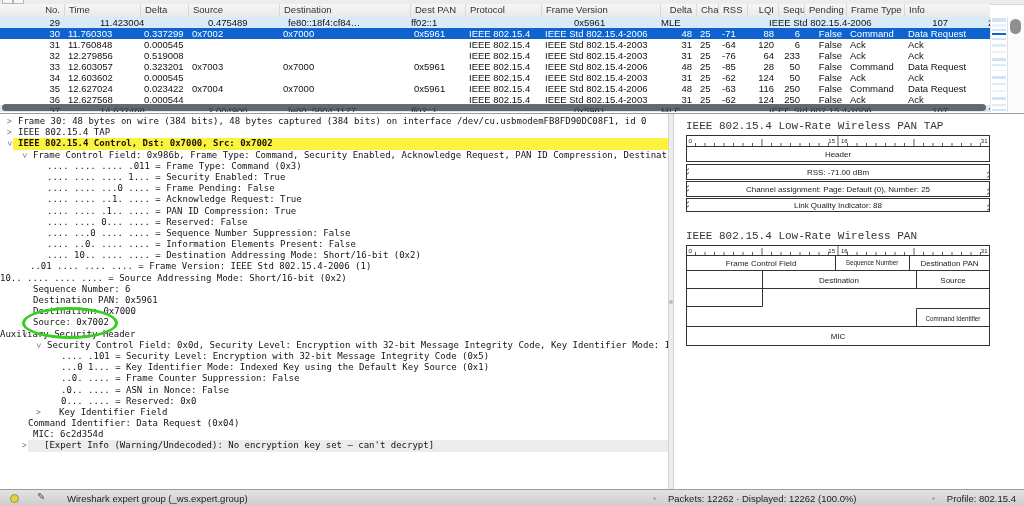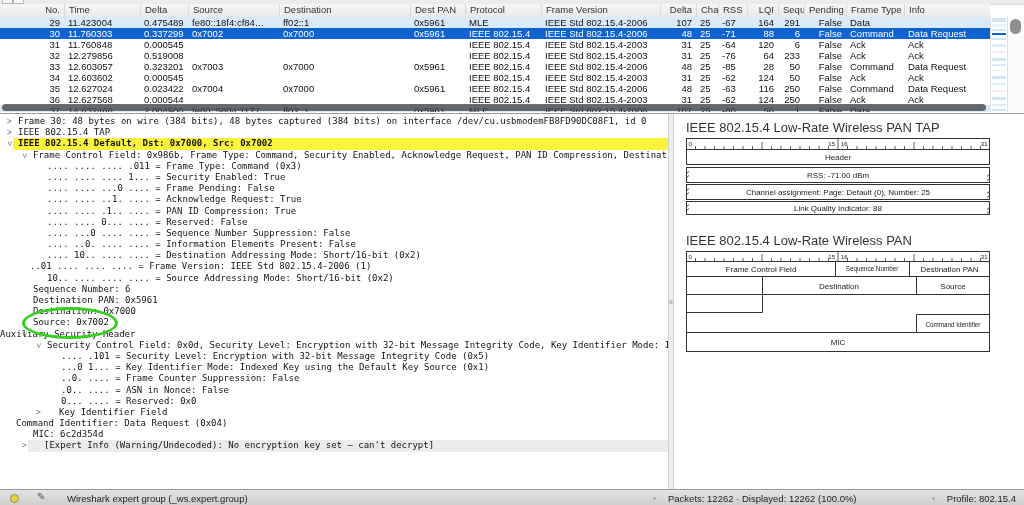--- a/index.html
+++ b/index.html
@@ -10,21 +10,21 @@
   .topstrip .stub{position:absolute;top:0;height:3px;border:1px solid #b5b5b5;border-top:none;background:#f7f7f7;}
   
   .phead{position:absolute;left:0;top:4px;width:990px;height:12.5px;display:grid;
          grid-template-columns:var(--cols);background:linear-gradient(#f6f6f6,#e9e9e9);
          border-bottom:1px solid #c9c9c9;font-size:9.5px;line-height:12px;color:#333;}
   .phead .hc{padding:0 4px;border-left:1px solid #d9d9d9;white-space:nowrap;overflow:hidden;}
   .phead .hc:first-child{border-left:none;}
   .prows{position:absolute;left:0;top:16.5px;width:990px;height:95.5px;overflow:hidden;background:#fff;}
   .prow{display:grid;grid-template-columns:var(--cols);height:11px;line-height:11px;font-size:9.5px;}
   .prow .c{padding:0 4px;white-space:nowrap;overflow:hidden;}
-  .prow.mle{background:var(--mle_row);}
+  .prow.mle{background:var(--mle_row);gap:32px;}
   .prow.selected{background:var(--selected_row);color:#fff;}
   .ar{text-align:right;}
   .minimap{position:absolute;left:990px;top:16.5px;width:16px;height:95.5px;background:#fff;border-left:1px solid #e2e2e2;}
   .minimap .st{position:absolute;left:1px;right:1px;}
   .vscroll{position:absolute;left:1007px;top:16.5px;width:17px;height:95.5px;background:#fbfbfb;border-left:1px solid #e0e0e0;}
   .vthumb{position:absolute;left:2px;top:2px;width:11px;height:15px;border-radius:6px;background:#8f8f8f;}
   .hthumb{position:absolute;left:2px;top:104px;width:984px;height:7px;border-radius:3.5px;background:rgba(72,72,72,.8);}
   
   .panes{position:absolute;left:0;top:113px;width:1024px;height:376px;border-top:1px solid #9c9c9c;background:#fff;}
   .detail{position:absolute;left:0;top:0;width:668px;height:376px;overflow:hidden;padding-top:2px;background:#fff;}
@@ -32,21 +32,21 @@
          font-size:9px;white-space:pre;color:#141414;}
   .dline .txt{position:relative;z-index:1;}
   .dline .chev{position:absolute;z-index:1;color:#7b7b7b;font-size:8px;top:0;}
   .dline .chev.e{transform:rotate(90deg);}
   .dline.bg-yellow::before{content:"";position:absolute;left:13px;right:0;top:0;bottom:0;background:var(--field_highlight);}
   .dline.bg-yellow .txt{font-weight:bold;}
   .dline.bg-gray::before{content:"";position:absolute;left:28px;right:0;top:0;bottom:0;background:var(--expert_row_bg);}
   .vsplit{position:absolute;left:668px;top:0;width:4px;height:376px;background:#ededed;border-left:1px solid #d2d2d2;border-right:1px solid #d2d2d2;}
   .vsplit .dot{position:absolute;left:0px;top:186px;width:4px;height:4px;border-radius:50%;background:#bdbdbd;}
   .dgpane{position:absolute;left:674px;top:0;width:350px;height:376px;background:#fff;padding-left:12px;box-sizing:border-box;}
-  .dgtitle{margin:6px 0 3px 0;font-size:13px;color:#333;}
+  .dgtitle{margin:6px 0 3px 0;font-size:11px;color:#333;font-family:Liberation Mono, monospace;}
   .dgtitle.second{margin-top:14px;}
   svg text{font-family:"Liberation Sans",sans-serif;fill:#222;}
   
   .green-ellipse{position:absolute;left:22px;top:307px;width:90px;height:26px;border:3.5px solid var(--annotation_green);
                  border-radius:50%;z-index:5;}
   
   .statusbar{position:absolute;left:0;top:489px;width:1024px;height:16px;
              background:linear-gradient(#e3e3e3,#cdcdcd);border-top:1px solid #9a9a9a;font-size:9.5px;color:#222;}
   .sb-dot{position:absolute;top:4px;width:9px;height:9px;border-radius:50%;background:var(--status_expert_dot);border:1px solid #97914d;box-sizing:border-box;}
   .sb-pencil{position:absolute;left:37px;top:1px;font-size:10px;color:#4a5a66;}
@@ -267,46 +267,46 @@
     </div>
   <div class="vscroll">
     <div class="vthumb"></div>
   </div>
   <div class="hthumb"></div>
 
   <div class="panes">
     <div class="detail" id="detail">
         <div class="dline"><span class="chev" style="left: 7px;">&gt;</span><span class="txt" style="margin-left: 18px;">Frame 30: 48 bytes on wire (384 bits), 48 bytes captured (384 bits) on interface /dev/cu.usbmodemFB8FD90DC08F1, id 0</span></div>
         <div class="dline"><span class="chev" style="left: 7px;">&gt;</span><span class="txt" style="margin-left: 18px;">IEEE 802.15.4 TAP</span></div>
-        <div class="dline bg-yellow"><span class="chev e" style="left: 7px;">&gt;</span><span class="txt" style="margin-left: 18px;">IEEE 802.15.4 Default, Dst: 0x7000, Src: 0x7002</span></div>
+        <div class="dline bg-yellow"><span class="chev e" style="left: 7px;">&gt;</span><span class="txt" style="margin-left: 18px;">IEEE 802.15.4 Control, Dst: 0x7000, Src: 0x7002</span></div>
         <div class="dline"><span class="chev e" style="left: 22px;">&gt;</span><span class="txt" style="margin-left: 33px;">Frame Control Field: 0x986b, Frame Type: Command, Security Enabled, Acknowledge Request, PAN ID Compression, Destination Addressin</span></div>
         <div class="dline"><span class="txt" style="margin-left: 47px;">.... .... .... .011 = Frame Type: Command (0x3)</span></div>
         <div class="dline"><span class="txt" style="margin-left: 47px;">.... .... .... 1... = Security Enabled: True</span></div>
         <div class="dline"><span class="txt" style="margin-left: 47px;">.... .... ...0 .... = Frame Pending: False</span></div>
         <div class="dline"><span class="txt" style="margin-left: 47px;">.... .... ..1. .... = Acknowledge Request: True</span></div>
         <div class="dline"><span class="txt" style="margin-left: 47px;">.... .... .1.. .... = PAN ID Compression: True</span></div>
         <div class="dline"><span class="txt" style="margin-left: 47px;">.... .... 0... .... = Reserved: False</span></div>
         <div class="dline"><span class="txt" style="margin-left: 47px;">.... ...0 .... .... = Sequence Number Suppression: False</span></div>
         <div class="dline"><span class="txt" style="margin-left: 47px;">.... ..0. .... .... = Information Elements Present: False</span></div>
         <div class="dline"><span class="txt" style="margin-left: 47px;">.... 10.. .... .... = Destination Addressing Mode: Short/16-bit (0x2)</span></div>
         <div class="dline"><span class="txt" style="margin-left: 30px;">..01 .... .... .... = Frame Version: IEEE Std 802.15.4-2006 (1)</span></div>
-        <div class="dline"><span class="txt" style="margin-left: 47px;">10.. .... .... .... = Source Addressing Mode: Short/16-bit (0x2)</span></div>
+        <div class="dline"><span class="txt" style="">10.. .... .... .... = Source Addressing Mode: Short/16-bit (0x2)</span></div>
         <div class="dline"><span class="txt" style="margin-left: 33px;">Sequence Number: 6</span></div>
         <div class="dline"><span class="txt" style="margin-left: 33px;">Destination PAN: 0x5961</span></div>
         <div class="dline"><span class="txt" style="margin-left: 33px;">Destination: 0x7000</span></div>
         <div class="dline"><span class="txt" style="margin-left: 33px;">Source: 0x7002</span></div>
         <div class="dline"><span class="chev e" style="left: 22px;">&gt;</span><span class="txt" style="">Auxiliary Security Header</span></div>
         <div class="dline"><span class="chev e" style="left: 36px;">&gt;</span><span class="txt" style="margin-left: 47px;">Security Control Field: 0x0d, Security Level: Encryption with 32-bit Message Integrity Code, Key Identifier Mode: Indexed Key u</span></div>
         <div class="dline"><span class="txt" style="margin-left: 61px;">.... .101 = Security Level: Encryption with 32-bit Message Integrity Code (0x5)</span></div>
         <div class="dline"><span class="txt" style="margin-left: 61px;">...0 1... = Key Identifier Mode: Indexed Key using the Default Key Source (0x1)</span></div>
         <div class="dline"><span class="txt" style="margin-left: 61px;">..0. .... = Frame Counter Suppression: False</span></div>
         <div class="dline"><span class="txt" style="margin-left: 61px;">.0.. .... = ASN in Nonce: False</span></div>
         <div class="dline"><span class="txt" style="margin-left: 61px;">0... .... = Reserved: 0x0</span></div>
         <div class="dline"><span class="chev" style="left: 36px;">&gt;</span><span class="txt" style="margin-left: 47px; padding-left: 12px;">Key Identifier Field</span></div>
-        <div class="dline"><span class="txt" style="margin-left: 16px;">Command Identifier: Data Request (0x04)</span></div>
+        <div class="dline"><span class="txt" style="margin-left: 28px;">Command Identifier: Data Request (0x04)</span></div>
         <div class="dline"><span class="txt" style="margin-left: 33px;">MIC: 6c2d354d</span></div>
         <div class="dline bg-gray"><span class="chev" style="left: 22px;">&gt;</span><span class="txt" style="margin-left: 44px;">[Expert Info (Warning/Undecoded): No encryption key set – can't decrypt]</span></div>
       </div>
     <div class="vsplit">
       <div class="dot"></div>
     </div>
     <div class="dgpane">
       <div class="dgtitle">IEEE 802.15.4 Low-Rate Wireless PAN TAP</div>
       <svg id="dg1" width="304" height="77">
         <rect x="0.5" y="0.5" width="303" height="26" fill="none" stroke="#333" stroke-width="1"></rect>

